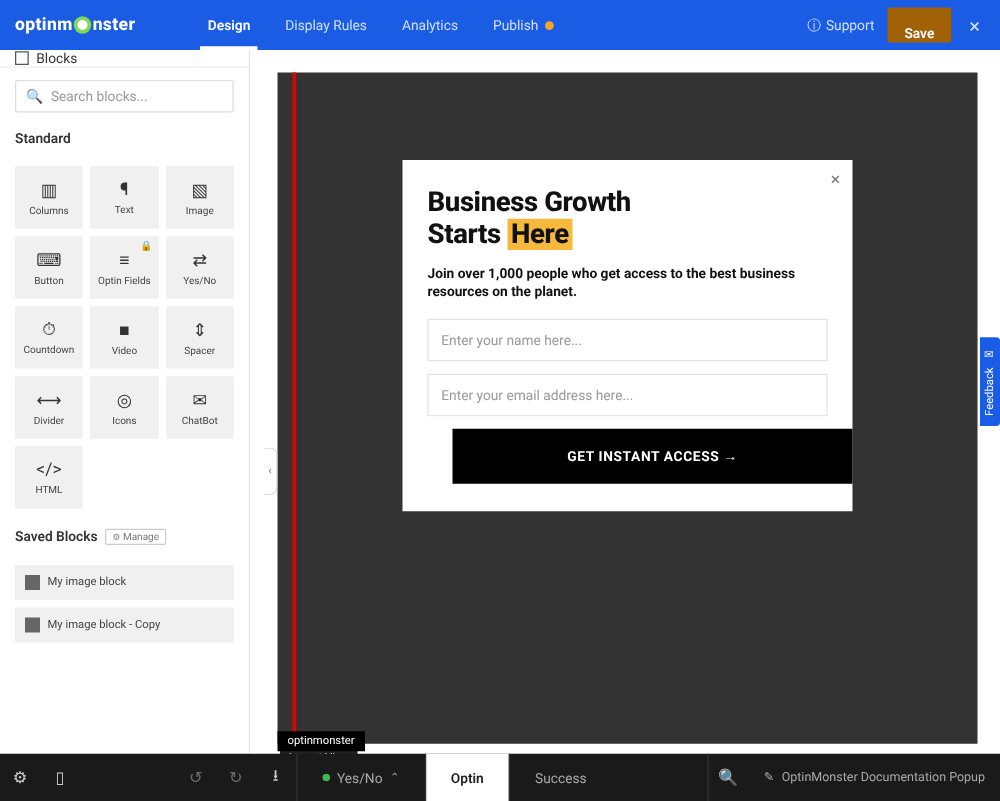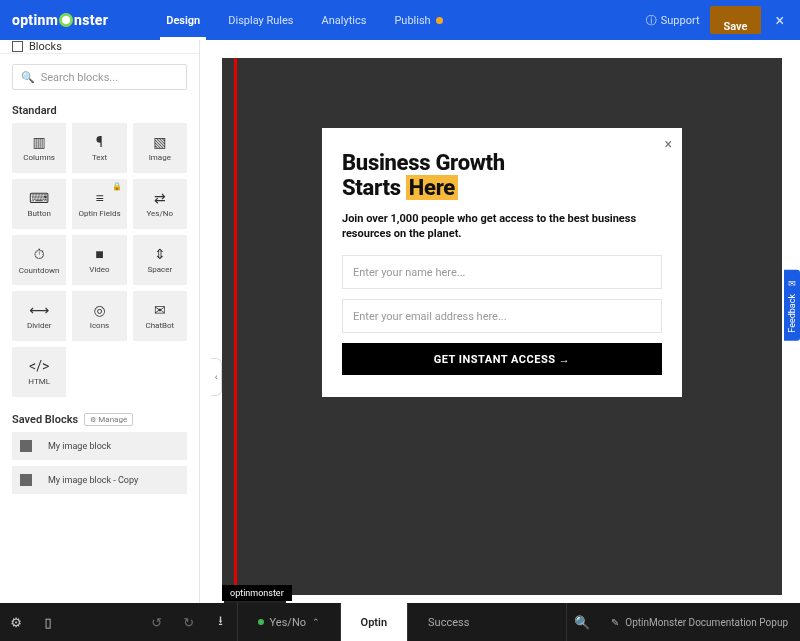--- a/index.html
+++ b/index.html
@@ -16,39 +16,39 @@
 .toprhs { margin-left: auto; display: flex; align-items: center; gap: 10px; padding-right: 12px; }
 .support { display: flex; align-items: center; gap: 4px; color: #cfe0ff; cursor: pointer; }
 .savebtn { background: #a16207; color: #fff; border: none; height: 26px; padding: 14px 14px; border-radius: 2px; font-size: 11px; font-weight: 600; cursor: pointer; }
 .closex { color: #cfe0ff; font-size: 16px; cursor: pointer; padding: 0 4px; }
 .main { display: flex; height: 563px; }
 .sidebar { width: 200px; border-right: 1px solid #e5e5e5; display: flex; flex-direction: column; }
 .blocks-hdr { height: 14px; border-bottom: 1px solid #eee; display: flex; align-items: center; padding: 0 12px; font-size: 11px; color: #333; gap: 6px; }
 .blocks-hdr .grid-ic { width: 11px; height: 11px; display: inline-block; border: 1px solid #555; position: relative; }
 .search { padding: 10px 12px 6px; }
 .search .box { border: 1px solid #ddd; height: 26px; display: flex; align-items: center; padding: 0 8px; font-size: 11px; color: #999; border-radius: 2px; }
-.section-title { font-size: 11px; font-weight: 600; color: #333; padding: 8px 12px 6px; display: flex; align-items: center; gap: 6px; }
+.section-title { font-size: 11px; font-weight: 600; color: #333; padding: 8px 12px 16px; display: flex; align-items: center; gap: 6px; }
 .manage-chip { font-size: 8px; color: #777; border: 1px solid #ccc; border-radius: 2px; padding: 1px 5px; font-weight: 400; }
 .block-grid { display: grid; grid-template-columns: repeat(3,1fr); gap: 6px; padding: 0 12px 8px; }
 .block { background: #f0f0f0; height: 50px; display: flex; flex-direction: column; align-items: center; justify-content: center; font-size: 8px; color: #444; cursor: pointer; position: relative; }
 .block .ic { font-size: 14px; margin-bottom: 3px; color: #333; }
 .block .lock { position: absolute; top: 3px; right: 4px; font-size: 8px; color: #666; }
 .saved-list { padding: 0 12px; display: flex; flex-direction: column; gap: 6px; }
-.saved-item { background: #f0f0f0; height: 28px; display: flex; align-items: center; gap: 16px; padding: 0 8px; font-size: 9px; color: #444; cursor: pointer; }
+.saved-item { background: #f0f0f0; height: 28px; display: flex; align-items: center; gap: 6px; padding: 0 8px; font-size: 9px; color: #444; cursor: pointer; }
 .saved-item .thumb { width: 12px; height: 12px; background: #666; }
 .canvas-wrap { flex: 1; position: relative; background: #fff; display: flex; flex-direction: column; }
 .canvas-dark { margin: 18px 18px 8px 22px; flex: 1; background: #333; position: relative; display: flex; align-items: flex-start; justify-content: center; }
 .collapse-handle { position: absolute; left: -11px; top: 300px; width: 11px; height: 38px; background: #fff; border: 1px solid #ddd; border-left: none; border-radius: 0 6px 6px 0; display: flex; align-items: center; justify-content: center; font-size: 9px; color: #666; cursor: pointer; }
 .popup { width: 360px; background: #fff; margin-top: 70px; padding: 22px 20px 22px; position: relative; }
 .popup .close { position: absolute; top: 8px; right: 10px; color: #777; font-size: 14px; cursor: pointer; }
 .popup h1 { font-size: 22px; font-weight: 800; color: #111; line-height: 1.15; letter-spacing: -.3px; }
 .popup h1 .hl { background: #f6b93b; padding: 0 3px; }
 .popup p.sub { font-size: 11px; font-weight: 700; color: #111; margin: 10px 0 14px; line-height: 1.4; }
 .popup .field { width: 100%; height: 34px; border: 1px solid #e4e4e4; margin-bottom: 10px; padding: 0 10px; font-size: 11px; color: #999; display: flex; align-items: center; }
-.popup .cta { width: 100%; height: 32px; background: #000; color: #fff; font-size: 11px; font-weight: 700; letter-spacing: .5px; display: flex; align-items: center; justify-content: center; cursor: pointer; }
+.popup .cta { width: 100%; height: 44px; background: #000; color: #fff; font-size: 11px; font-weight: 700; letter-spacing: .5px; display: flex; align-items: center; justify-content: center; cursor: pointer; margin-left: 20px; }
 .canvas-footer-brand { position: absolute; bottom: 2px; left: 22px; background: #000; color: #fff; font-size: 9px; padding: 3px 8px; font-weight: 400; }
 .red-arrow { position: absolute; left: 12px; top: 0; bottom: 0; width: 3px; background: #e60000; pointer-events: none; }
 .red-arrow::after { content: ""; position: absolute; bottom: -2px; left: -6px; border-left: 8px solid transparent; border-right: 8px solid transparent; border-top: 12px solid #e60000; }
 .tooltip { position: absolute; bottom: -20px; left: -10px; background: #222; color: #fff; font-size: 9px; padding: 3px 7px; white-space: nowrap; }
 .feedback { position: absolute; right: 0; top: 270px; background: #1b5ce5; color: #fff; font-size: 9px; writing-mode: vertical-rl; transform: rotate(180deg); padding: 8px 3px; cursor: pointer; border-radius: 3px 0 0 3px; display: flex; align-items: center; gap: 6px; }
 .bottombar { height: 38px; background: #1a1a1a; display: flex; align-items: stretch; color: #aaa; font-size: 11px; position: relative; }
 .bb-btn { width: 32px; display: flex; align-items: center; justify-content: center; cursor: pointer; color: #ccc; font-size: 13px; }
 .bb-btn.dim { opacity: .45; }
 .bb-gap { flex: 1; }
 .bb-tab { padding: 0 20px; display: flex; align-items: center; gap: 6px; cursor: pointer; border-left: 1px solid #333; }

